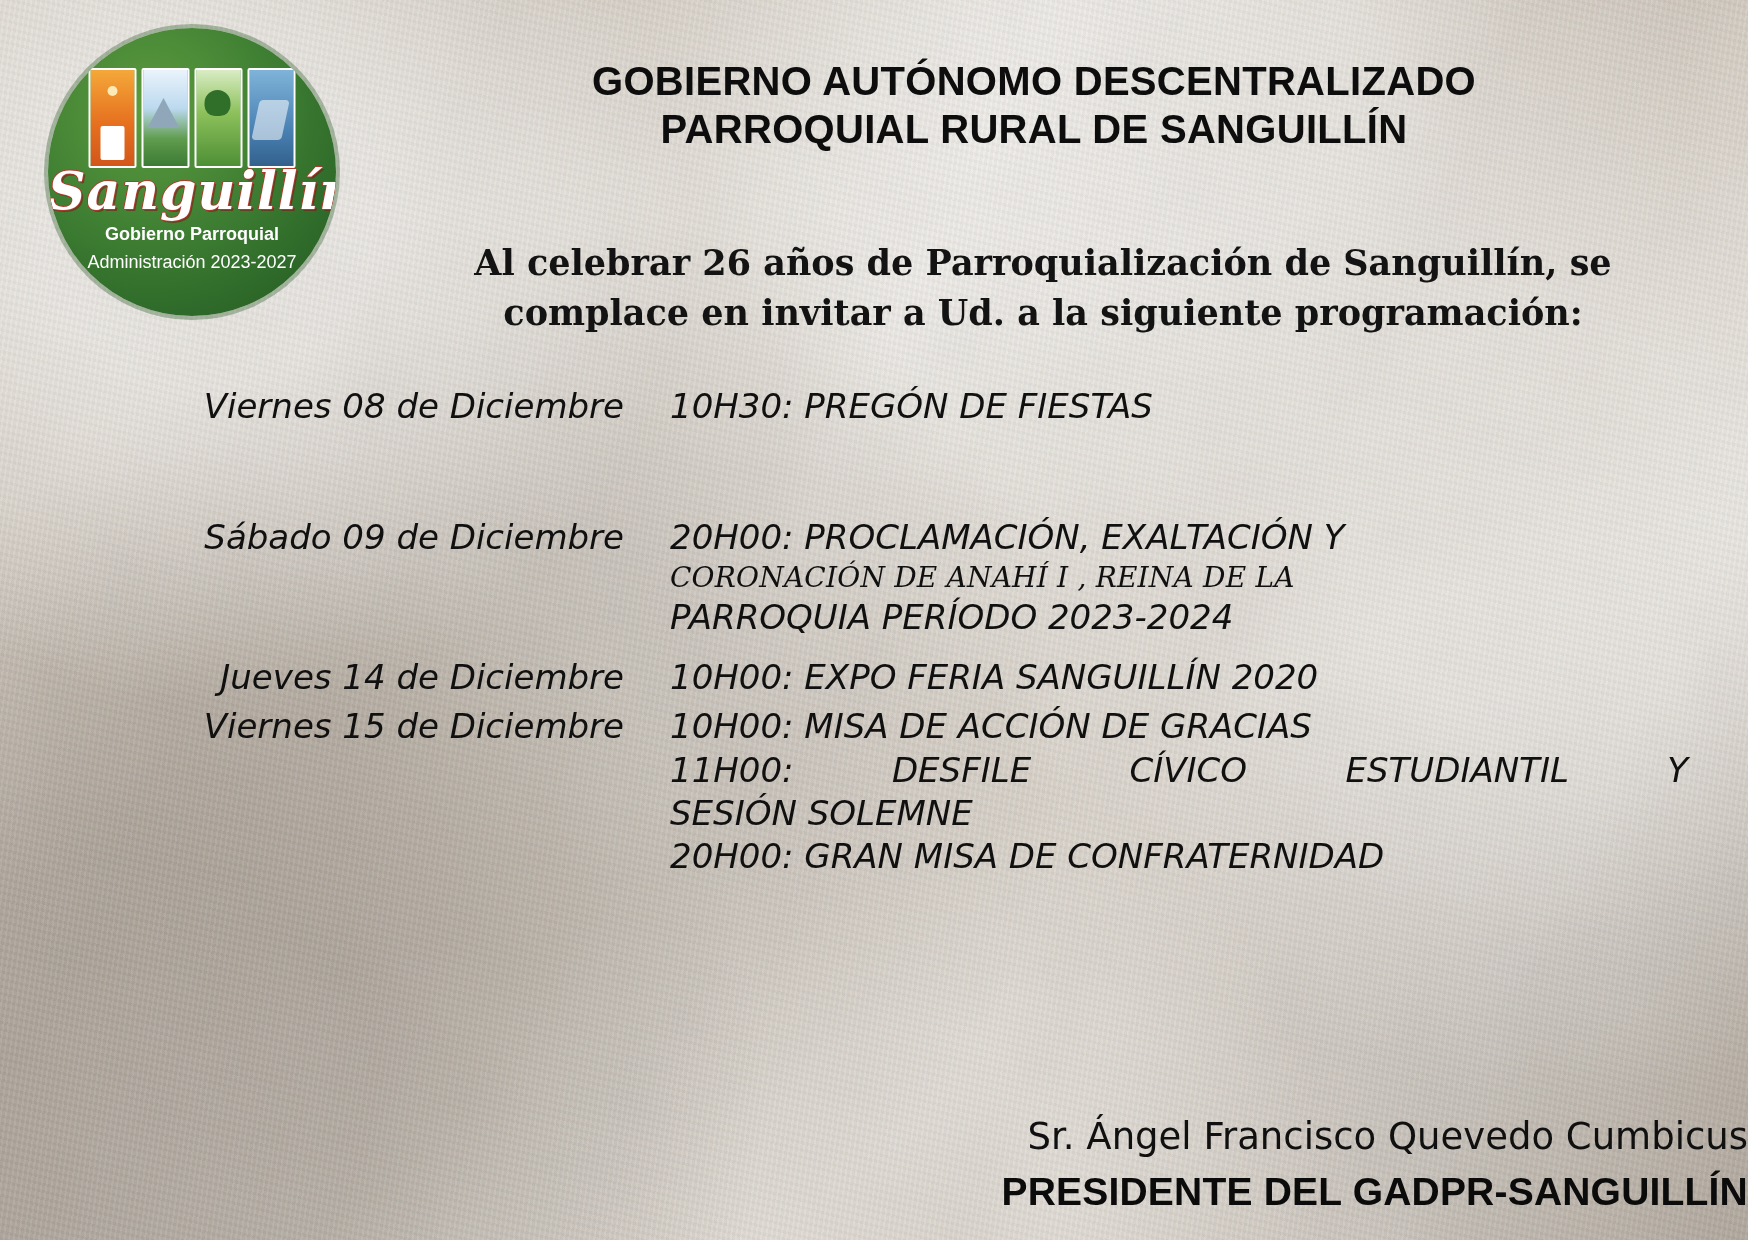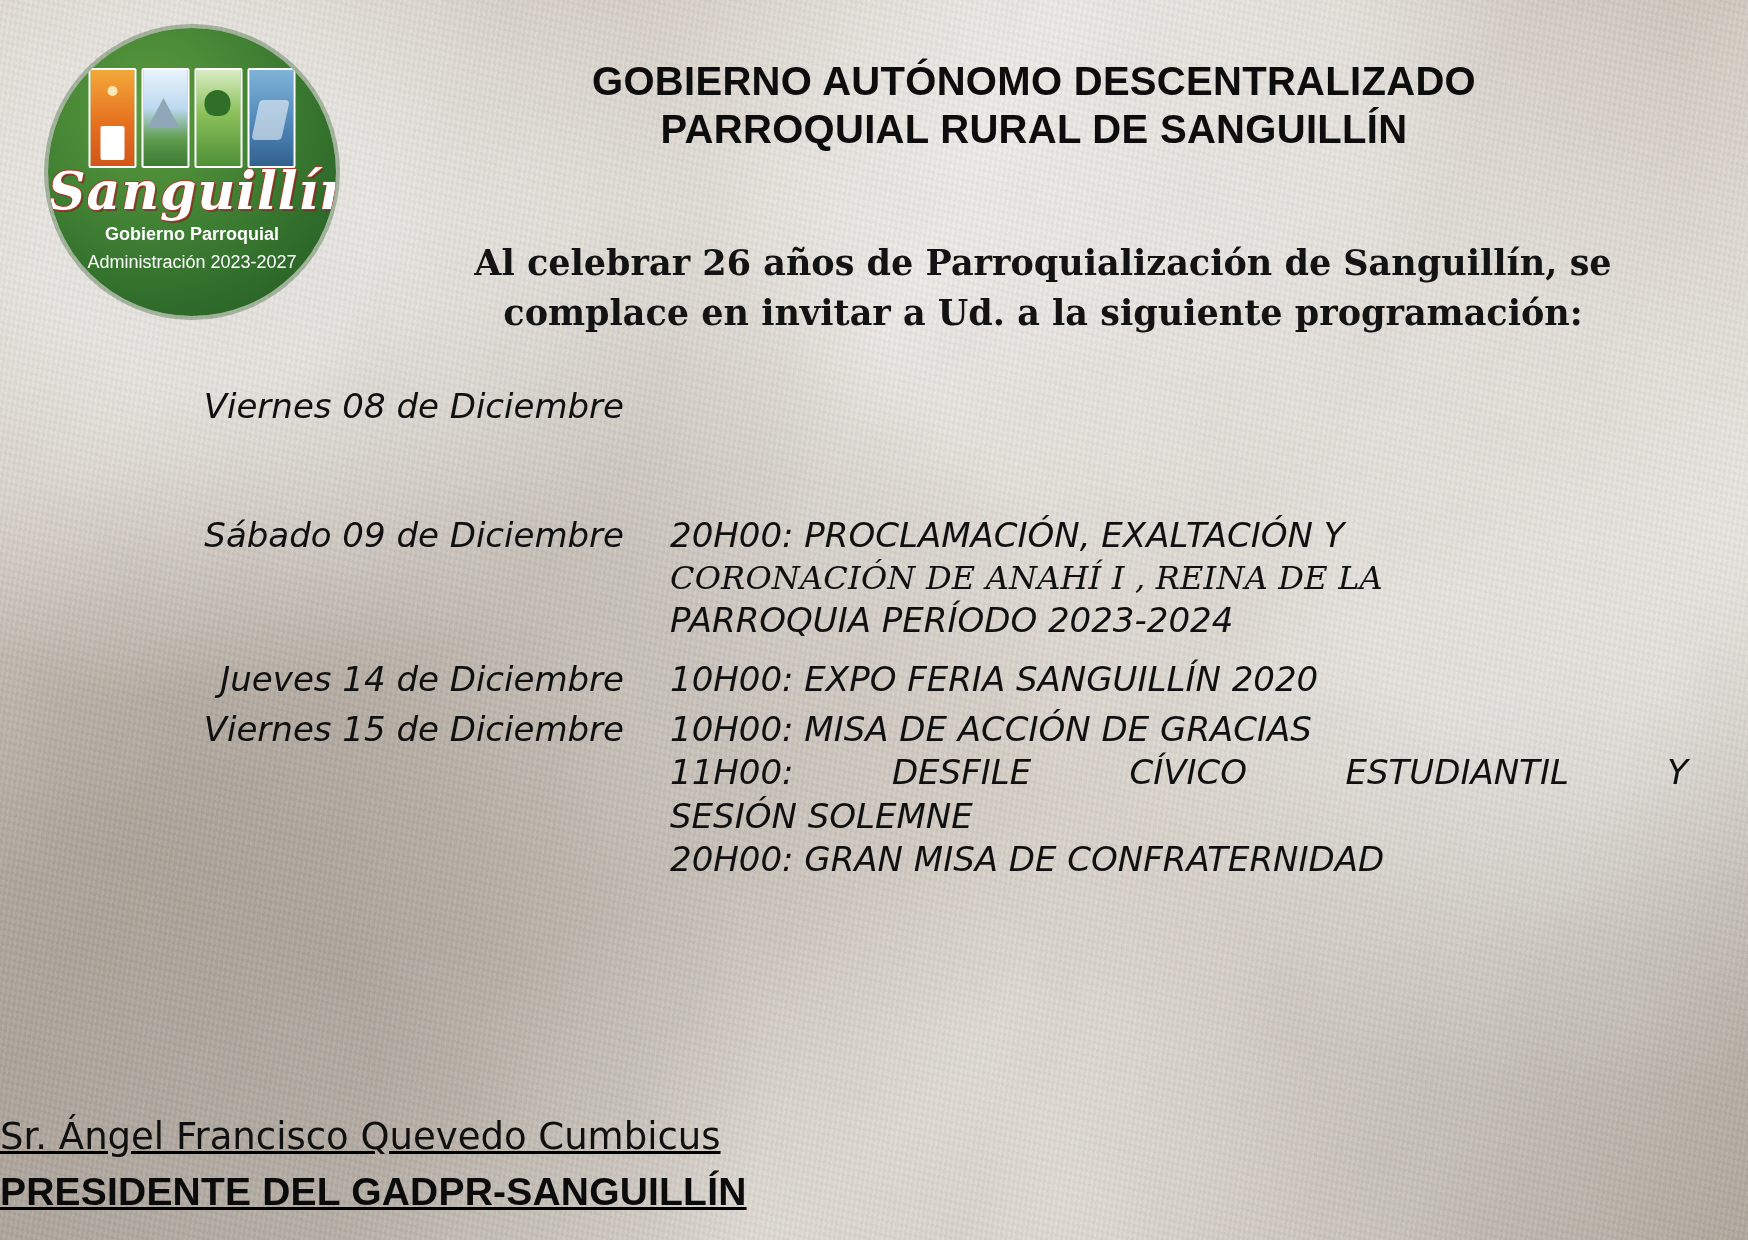--- a/index.html
+++ b/index.html
@@ -214,40 +214,39 @@
     font-size: 34px;
     color: #101010;
     line-height: 1.22;
   }
   .ev {
     display: block;
     margin-bottom: 2px;
   }
   .ev.serif-caps {
     font-family: "DejaVu Serif", serif;
-    font-size: 32px;
+    font-size: 28px;
     letter-spacing: 0.2px;
   }
   .ev.justify {
     text-align: justify;
     text-align-last: justify;
     padding-right: 16px;
   }
   .gap-1 { height: 88px; }
   .gap-2 { height: 16px; }
   .gap-3 { height: 6px; }
 
   
   .footer {
     position: absolute;
     left: 0;
     right: 0;
     bottom: 26px;
-    text-align: left;
-    text-decoration: underline;
+    text-align: right;
   }
   .footer .name {
     font-family: "DejaVu Sans", sans-serif;
     font-size: 37px;
     color: #101010;
     margin-bottom: 12px;
   }
   .footer .role {
     font-family: "Liberation Sans", sans-serif;
     font-weight: 700;
@@ -299,20 +298,23 @@
       <div class="header-line">GOBIERNO AUTÓNOMO DESCENTRALIZADO</div>
       <div class="header-line">PARROQUIAL RURAL DE SANGUILLÍN</div>
     </div>
 
     <div class="intro">Al celebrar 26 años de Parroquialización de Sanguillín, se complace en invitar a Ud. a la siguiente programación:</div>
 
     <div class="schedule">
 
       <div class="row">
         <div class="date">Viernes  08 de Diciembre</div>
+        <div class="events">
+          <span class="ev">10H30:    PREGÓN DE FIESTAS</span>
+        </div>
       </div>
 
       <div class="gap-1"></div>
 
       <div class="row">
         <div class="date">Sábado 09 de Diciembre</div>
         <div class="events">
           <span class="ev">20H00:  PROCLAMACIÓN, EXALTACIÓN Y</span>
           <span class="ev serif-caps">CORONACIÓN DE ANAHÍ  I , REINA DE LA</span>
           <span class="ev">PARROQUIA PERÍODO 2023-2024</span>

